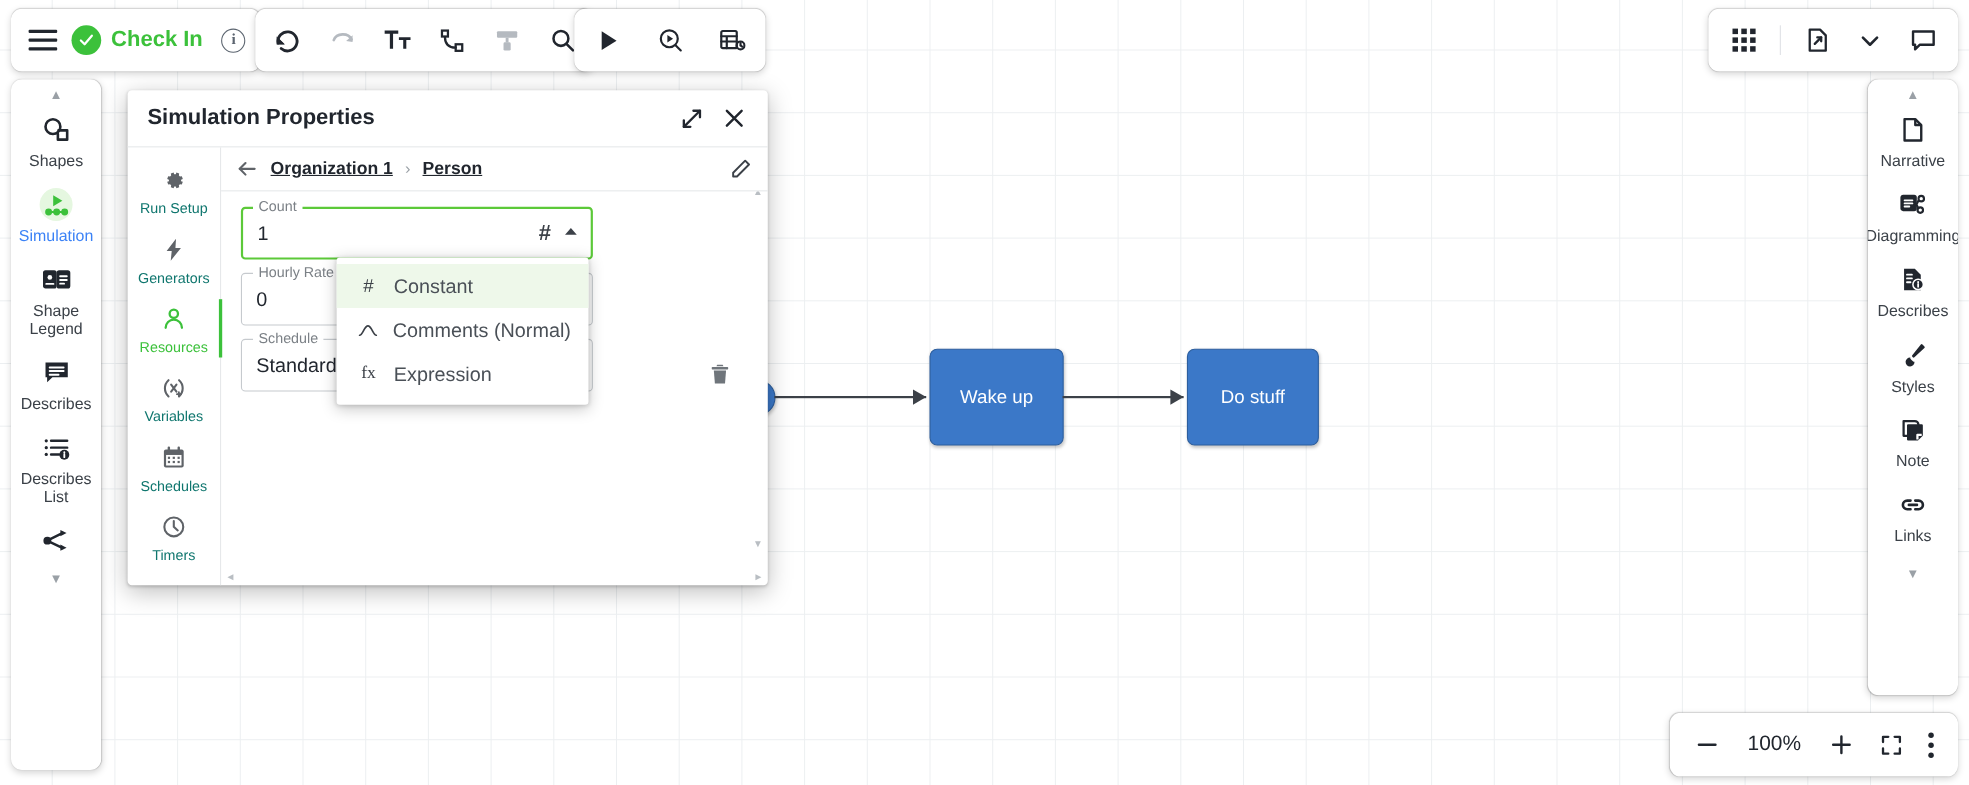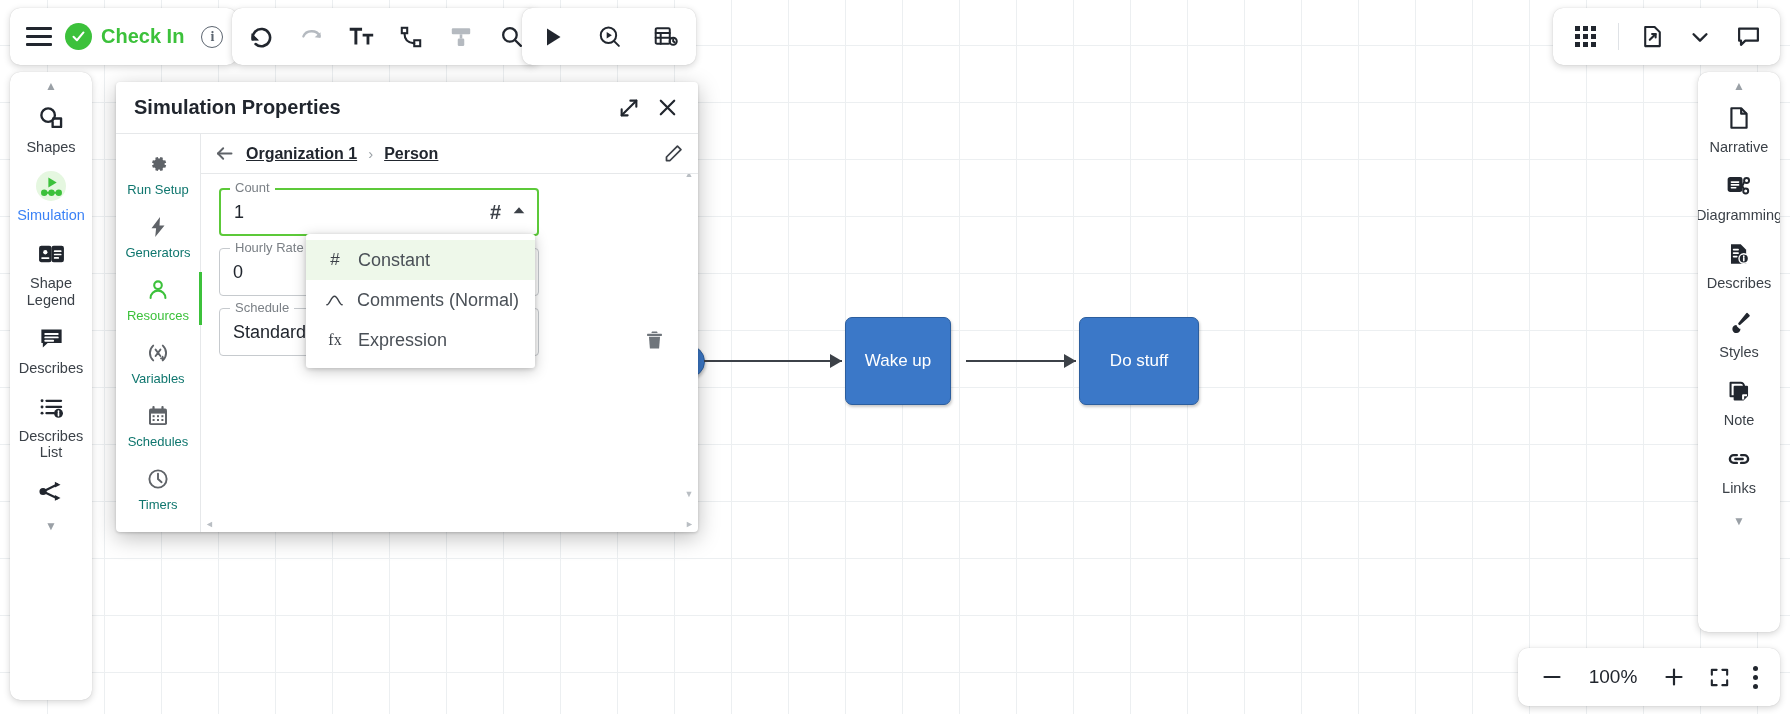--- a/index.html
+++ b/index.html
@@ -110,21 +110,21 @@
     border: 1.5px solid #2c5e9e; border-radius: 7px;
     color: #fff; font-size: 17px;
     display: flex; align-items: center; justify-content: center;
     box-shadow: 1px 2px 3px rgba(0,0,0,0.22);
   }
   #start-node {
     position: absolute; left: 672px; top: 345px; width: 33px; height: 33px;
     border-radius: 50%; background: #3b78c8; border: 1.5px solid #2c5e9e;
     box-shadow: 1px 2px 3px rgba(0,0,0,0.22);
   }
-  #node-wake { left: 845px; top: 317px; width: 106px; height: 88px; }
+  #node-wake { left: 845px; top: 317px; width: 122px; height: 88px; }
   #node-do   { left: 1079px; top: 317px; width: 120px; height: 88px; }
   .conn { position: absolute; height: 2px; background: #3c4148; }
   .arrowhead {
     position: absolute; width: 0; height: 0;
     border-top: 7px solid transparent; border-bottom: 7px solid transparent;
     border-left: 12px solid #3c4148;
   }
 
   
   #dialog {

